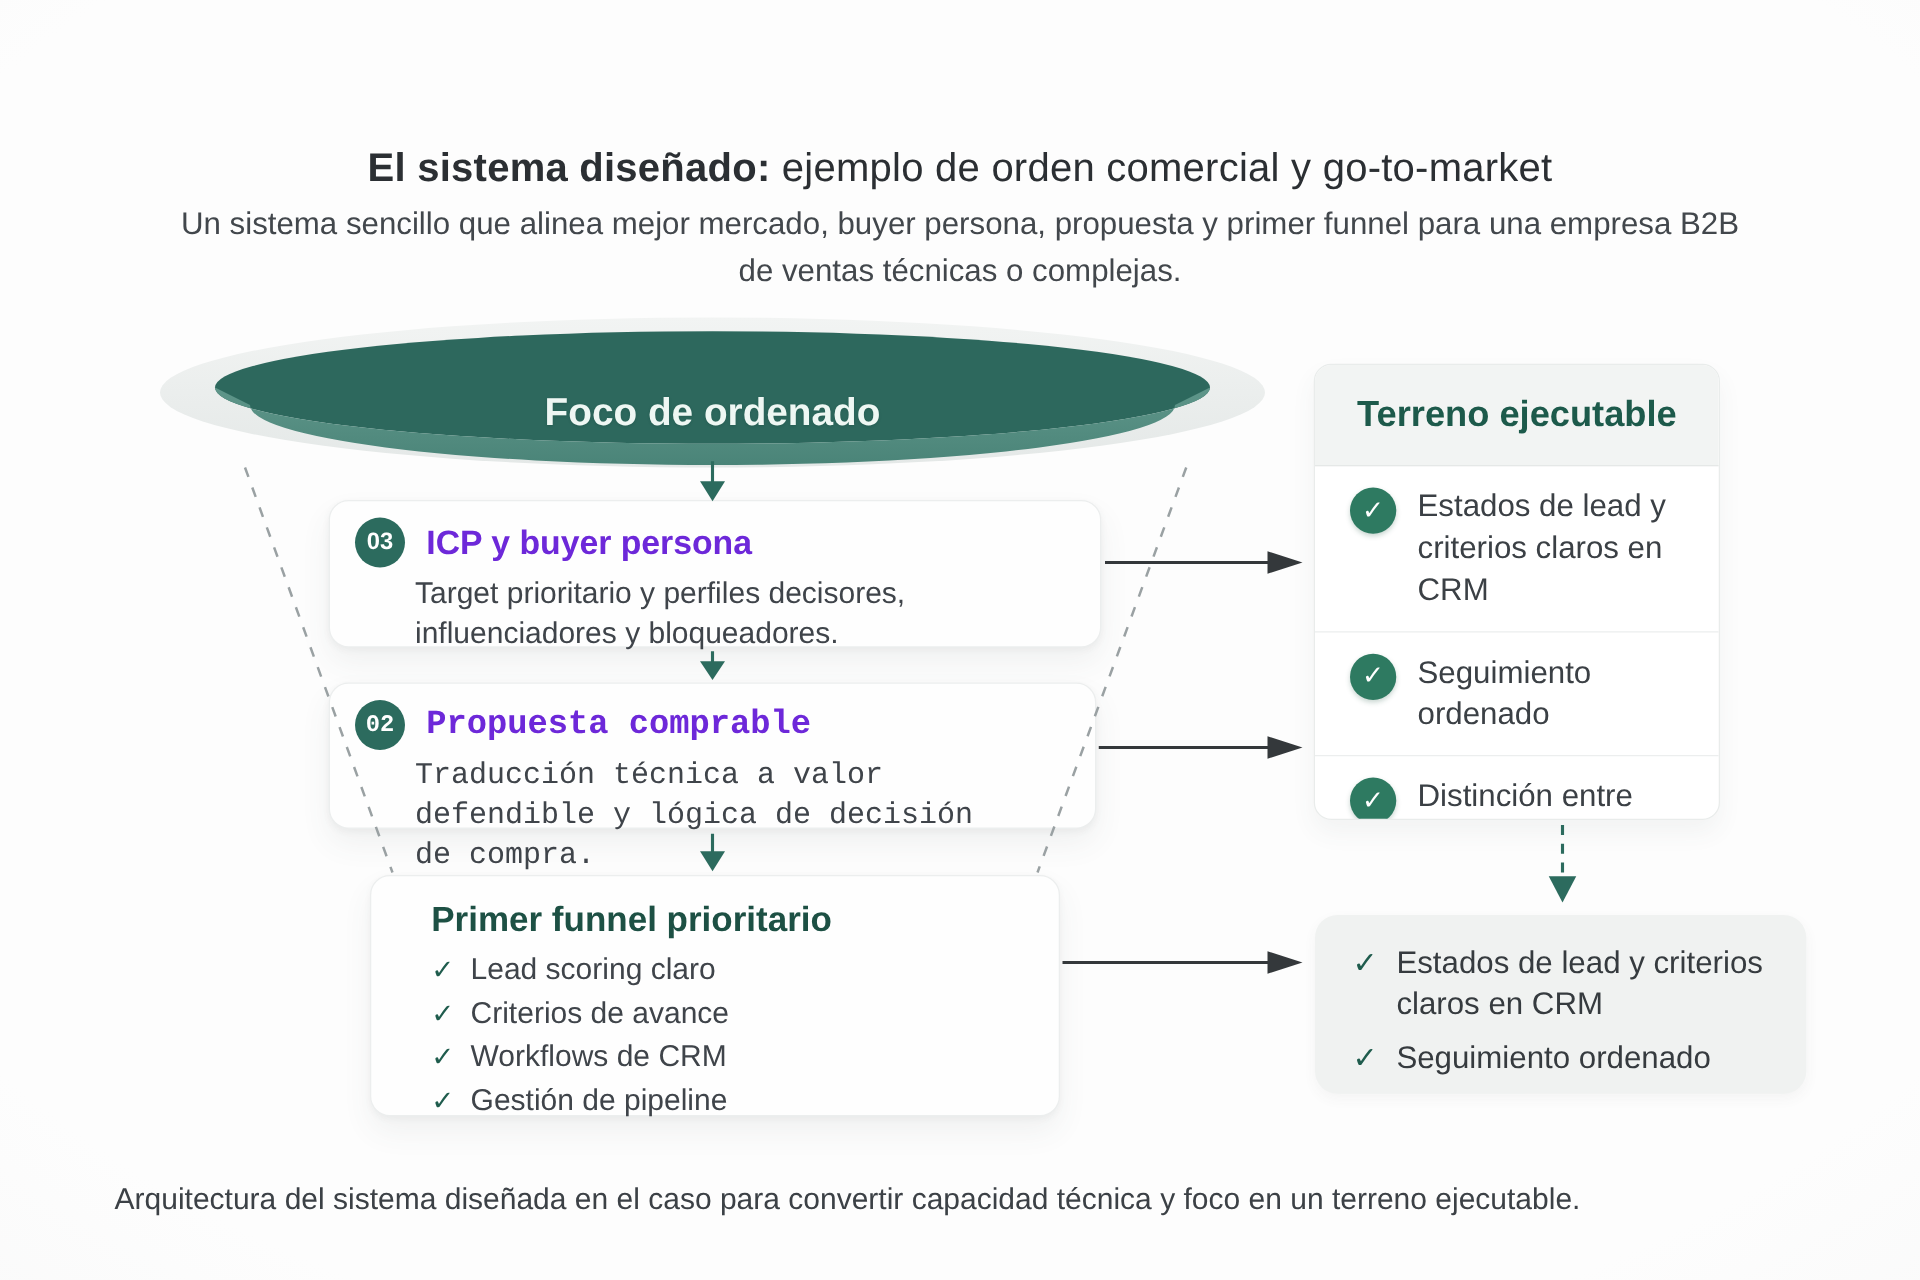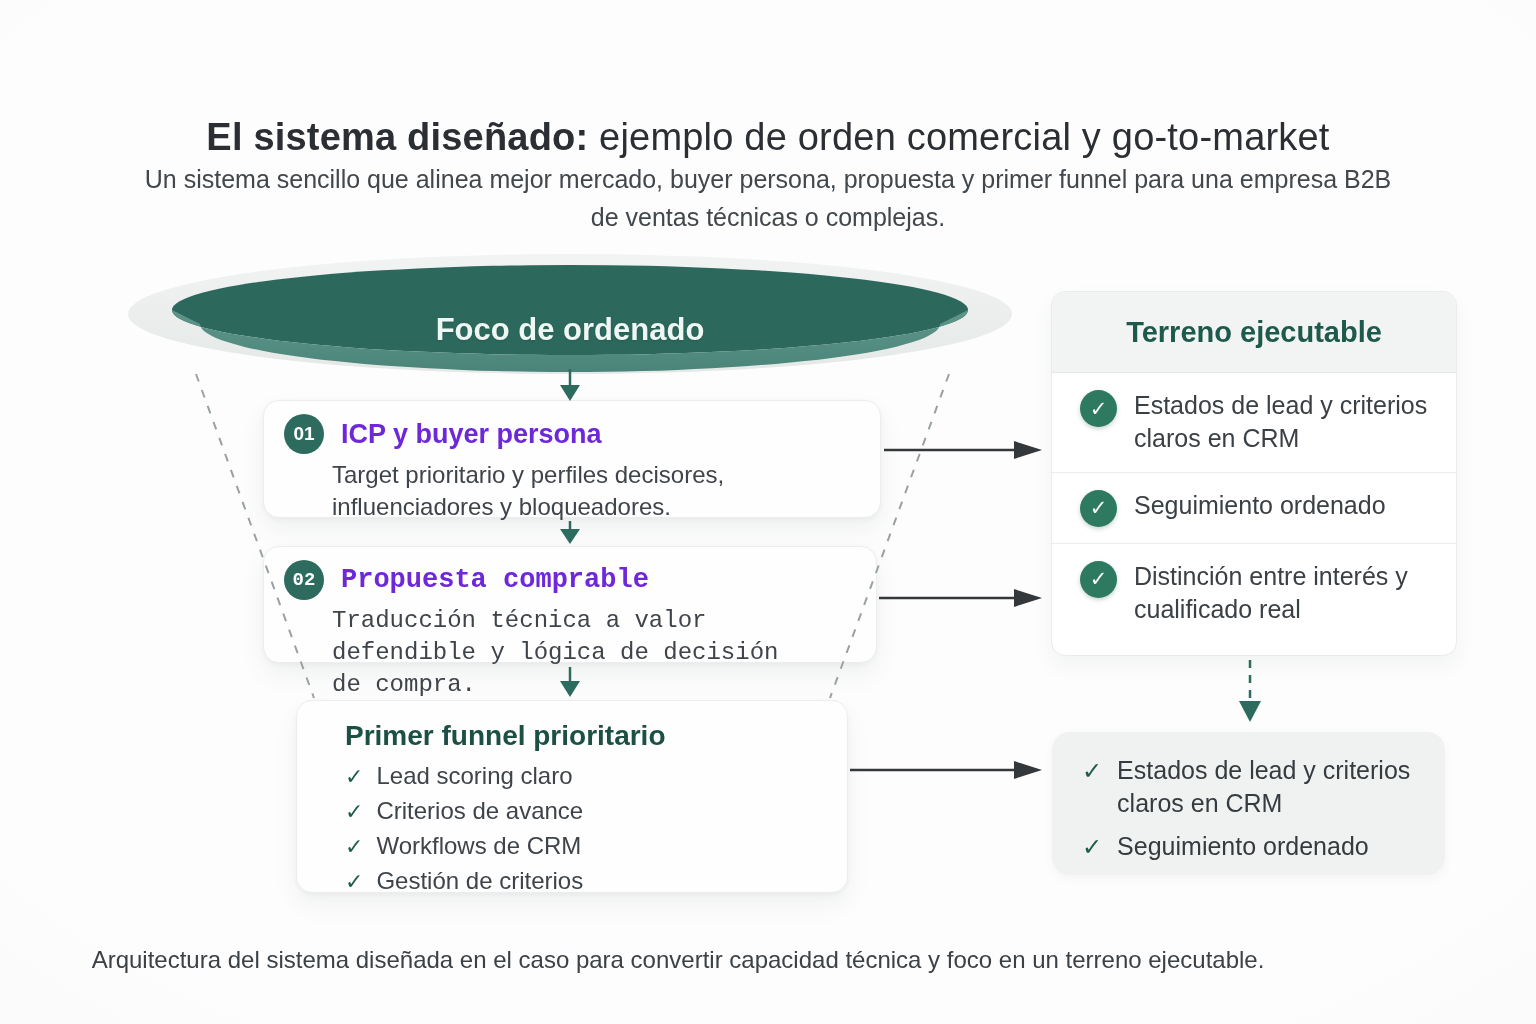--- a/index.html
+++ b/index.html
@@ -10,21 +10,21 @@
     background: #ffffff;
   }
   .canvas {
     position: relative; width: 1536px; height: 1024px; overflow: hidden;
     background: radial-gradient(115% 115% at 50% 45%, #fdfdfd 55%, #f1f2f2 100%);
   }
 
   
   .page-title {
     position: absolute; top: 76px; left: 0; width: 1536px;
-    text-align: center; font-size: 38px; color: #2b2f33; letter-spacing: .2px; margin-top: 40px;
+    text-align: center; font-size: 32px; color: #2b2f33; letter-spacing: .2px; margin-top: 40px;
   }
   .page-title .strong { font-weight: 800; }
   .page-title .rest   { font-weight: 500; }
   .page-subtitle {
     position: absolute; top: 136px; left: 133px; width: 1270px;
     text-align: center; font-size: 25px; line-height: 1.5; color: #42474c;
     font-weight: 400;
   }
 
   
@@ -58,21 +58,21 @@
     margin-left: 48px; margin-top: 5px;
     font-size: 24px; color: #3f444a; line-height: 1.33; max-width: 480px;
   }
   .stage3-title { font-size: 28px; font-weight: 700; color: #1d5044; margin: 4px 0 10px 0; }
   .check-list { font-size: 24px; color: #3f444a; }
   .check-item { display: flex; gap: 13px; align-items: baseline; margin-top: 7px; }
   .tick { color: #1f5c4d; font-weight: 700; font-size: 22px; }
 
   
   .panel {
-    position: absolute; left: 1051px; top: 291px; width: 406px; height: 365px;
+    position: absolute; left: 1051px; top: 291px; width: 325px; height: 365px;
     background: #ffffff; border: 1px solid #e9eceb; border-radius: 14px;
     box-shadow: 0 10px 20px rgba(70,80,80,.06);
     overflow: hidden; box-sizing: border-box;
   }
   .panel-header {
     background: #f2f4f3; border-bottom: 1px solid #e5e8e7; height: 80px;
     display: flex; align-items: center; justify-content: center;
     font-size: 29px; font-weight: 700; color: #1d5a4b;
   }
   .panel-item {
@@ -131,21 +131,21 @@
       </linearGradient>
     </defs>
     <ellipse cx="442" cy="62" rx="442" ry="60" fill="url(#gradRim)"></ellipse>
     <ellipse cx="442" cy="58" rx="398" ry="45" fill="#2d685d"></ellipse>
     <path d="M 44,58 A 398 45 0 0 0 840,58 L 812,72 A 370 48 0 0 1 72,72 Z" fill="url(#gradFront)"></path>
   </svg>
   <div class="funnel-label">Foco de ordenado</div>
 
   <div class="stage" id="stage1">
     <div class="stage-head">
-      <div class="badge">01</div>
+      <div class="badge">03</div>
       <div class="stage-title">ICP y buyer persona</div>
     </div>
     <div class="stage-desc">Target prioritario y perfiles decisores, influenciadores y bloqueadores.</div>
   </div>
 
   <div class="stage" id="stage2">
     <div class="stage-head">
       <div class="badge">02</div>
       <div class="stage-title">Propuesta comprable</div>
     </div>
@@ -162,21 +162,21 @@
       <div class="check-item">
         <span class="tick">✓</span>
         <span>Criterios de avance</span>
       </div>
       <div class="check-item">
         <span class="tick">✓</span>
         <span>Workflows de CRM</span>
       </div>
       <div class="check-item">
         <span class="tick">✓</span>
-        <span>Gestión de criterios</span>
+        <span>Gestión de pipeline</span>
       </div>
     </div>
   </div>
 
   <div class="panel">
     <div class="panel-header">Terreno ejecutable</div>
     <div class="panel-item">
       <div class="circle-check">✓</div>
       <div>Estados de lead y criterios claros en CRM</div>
     </div>

